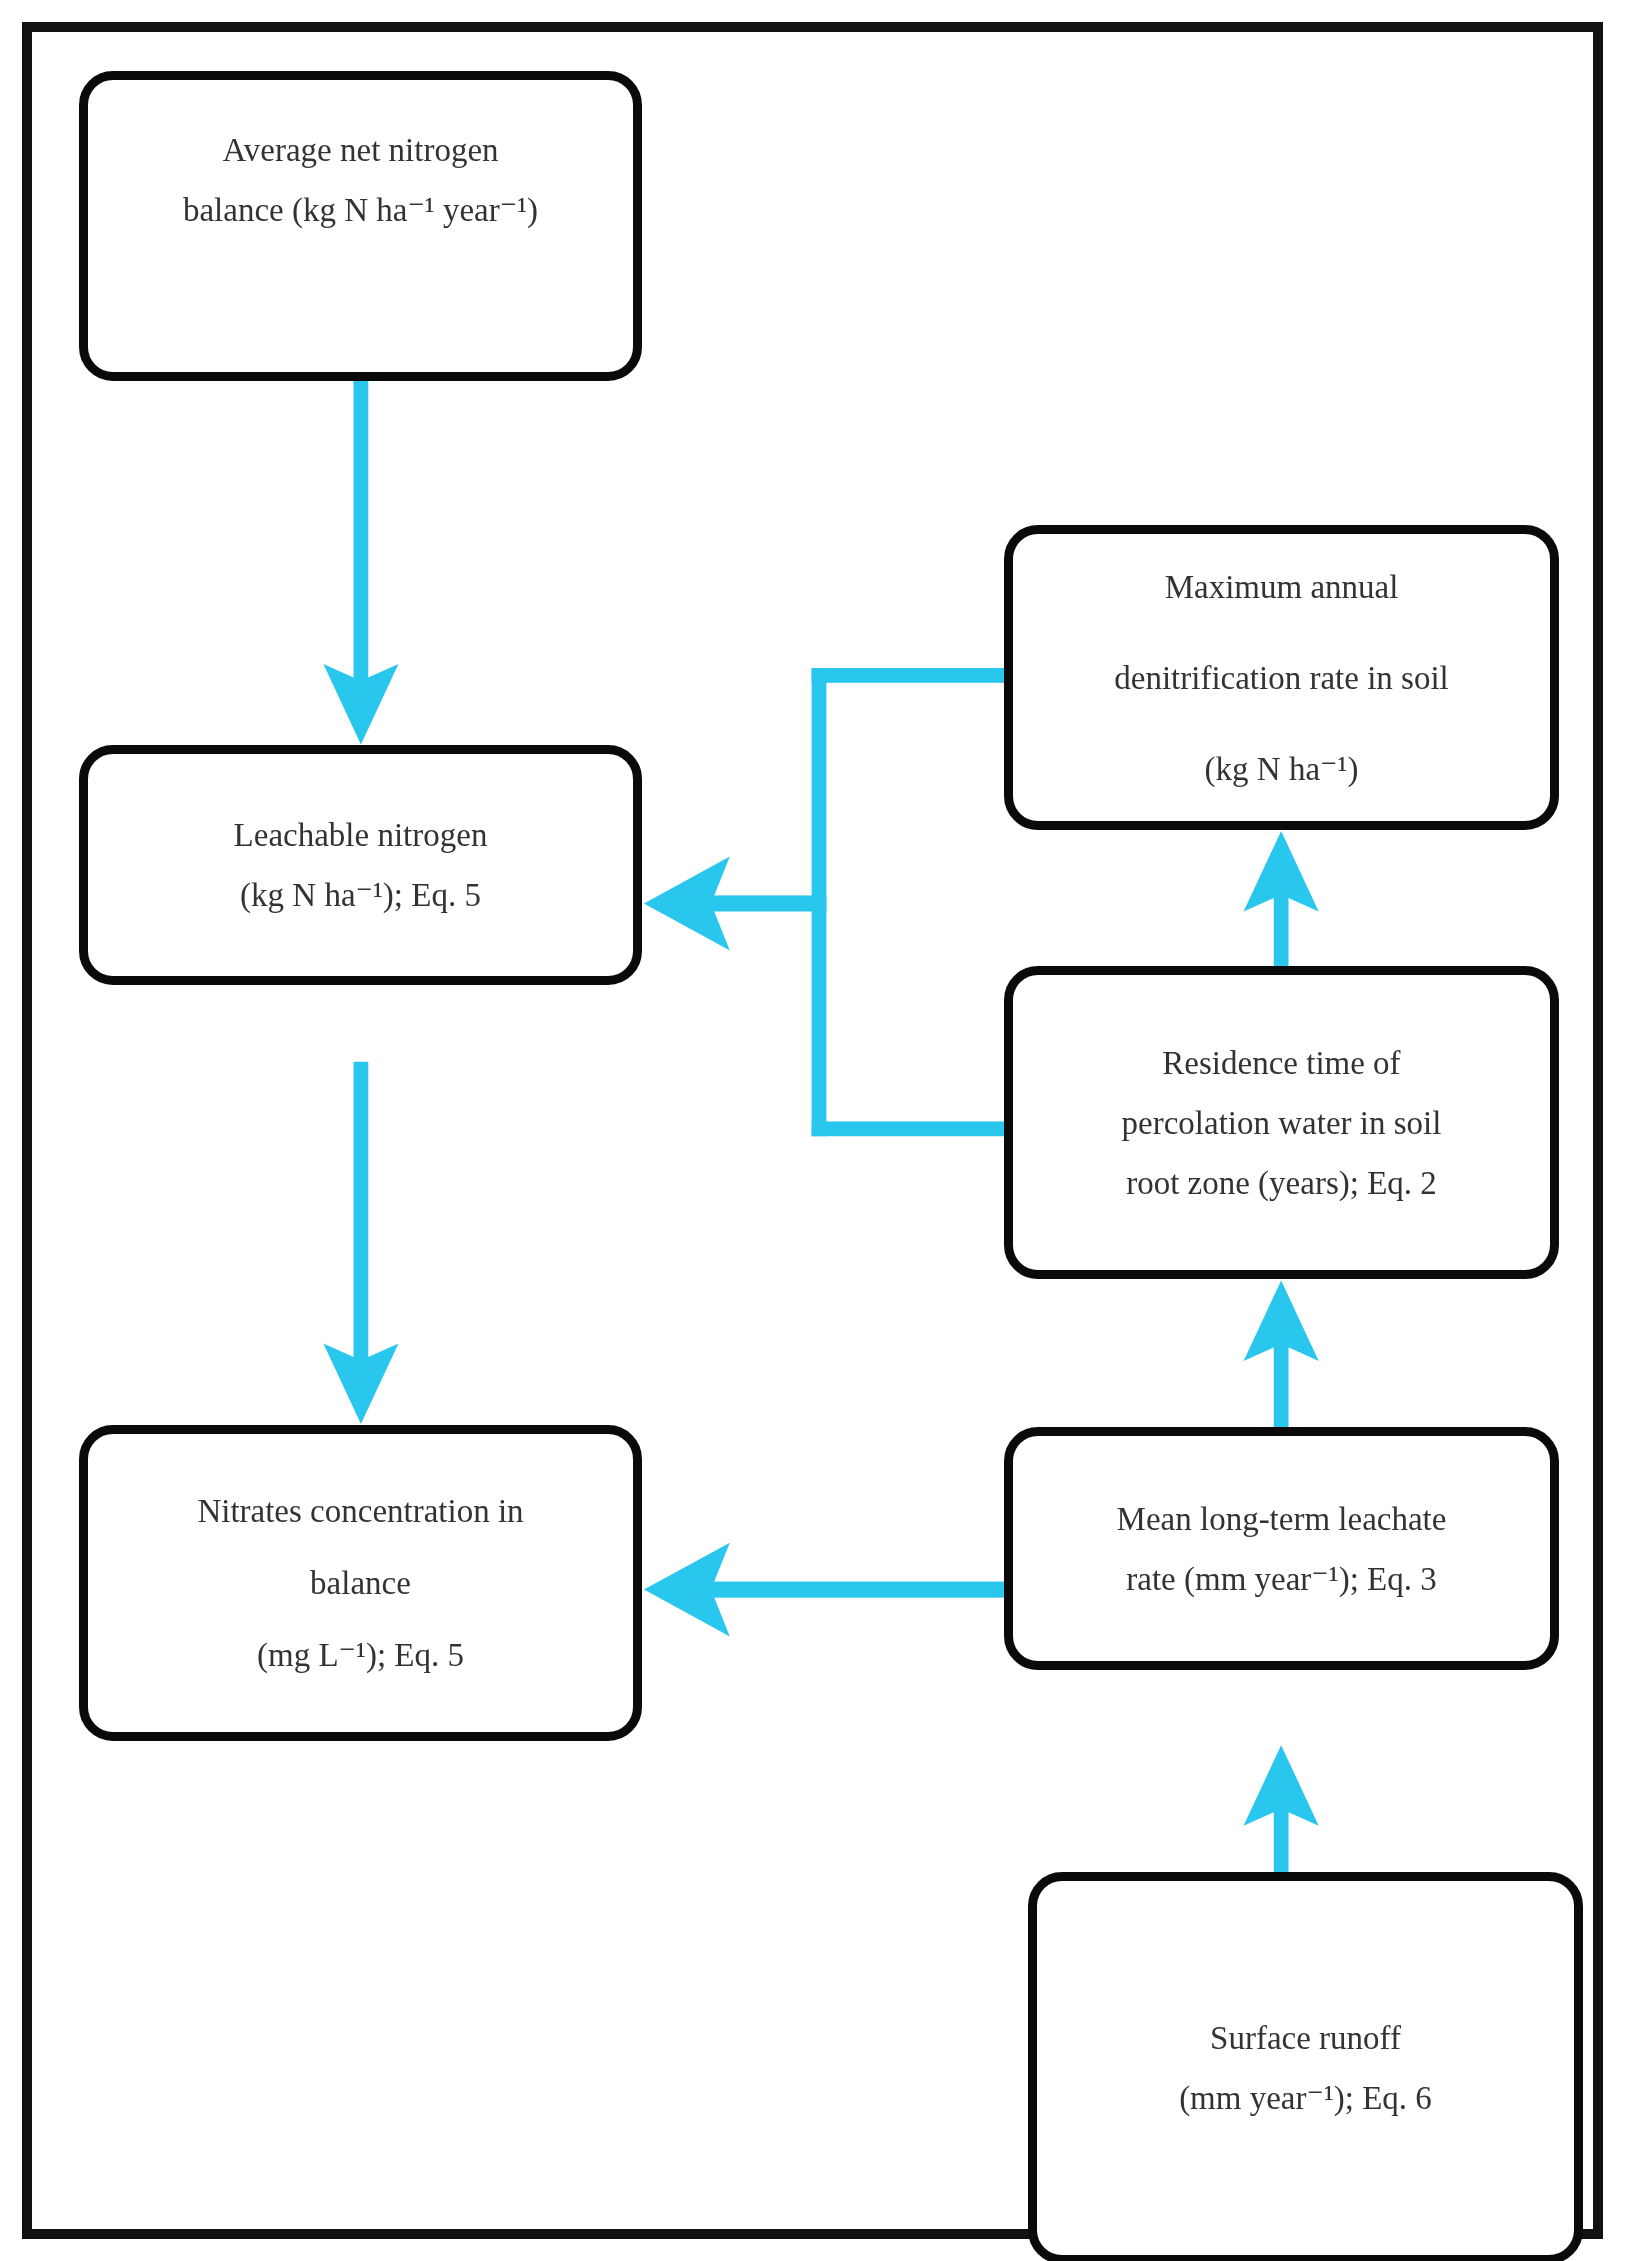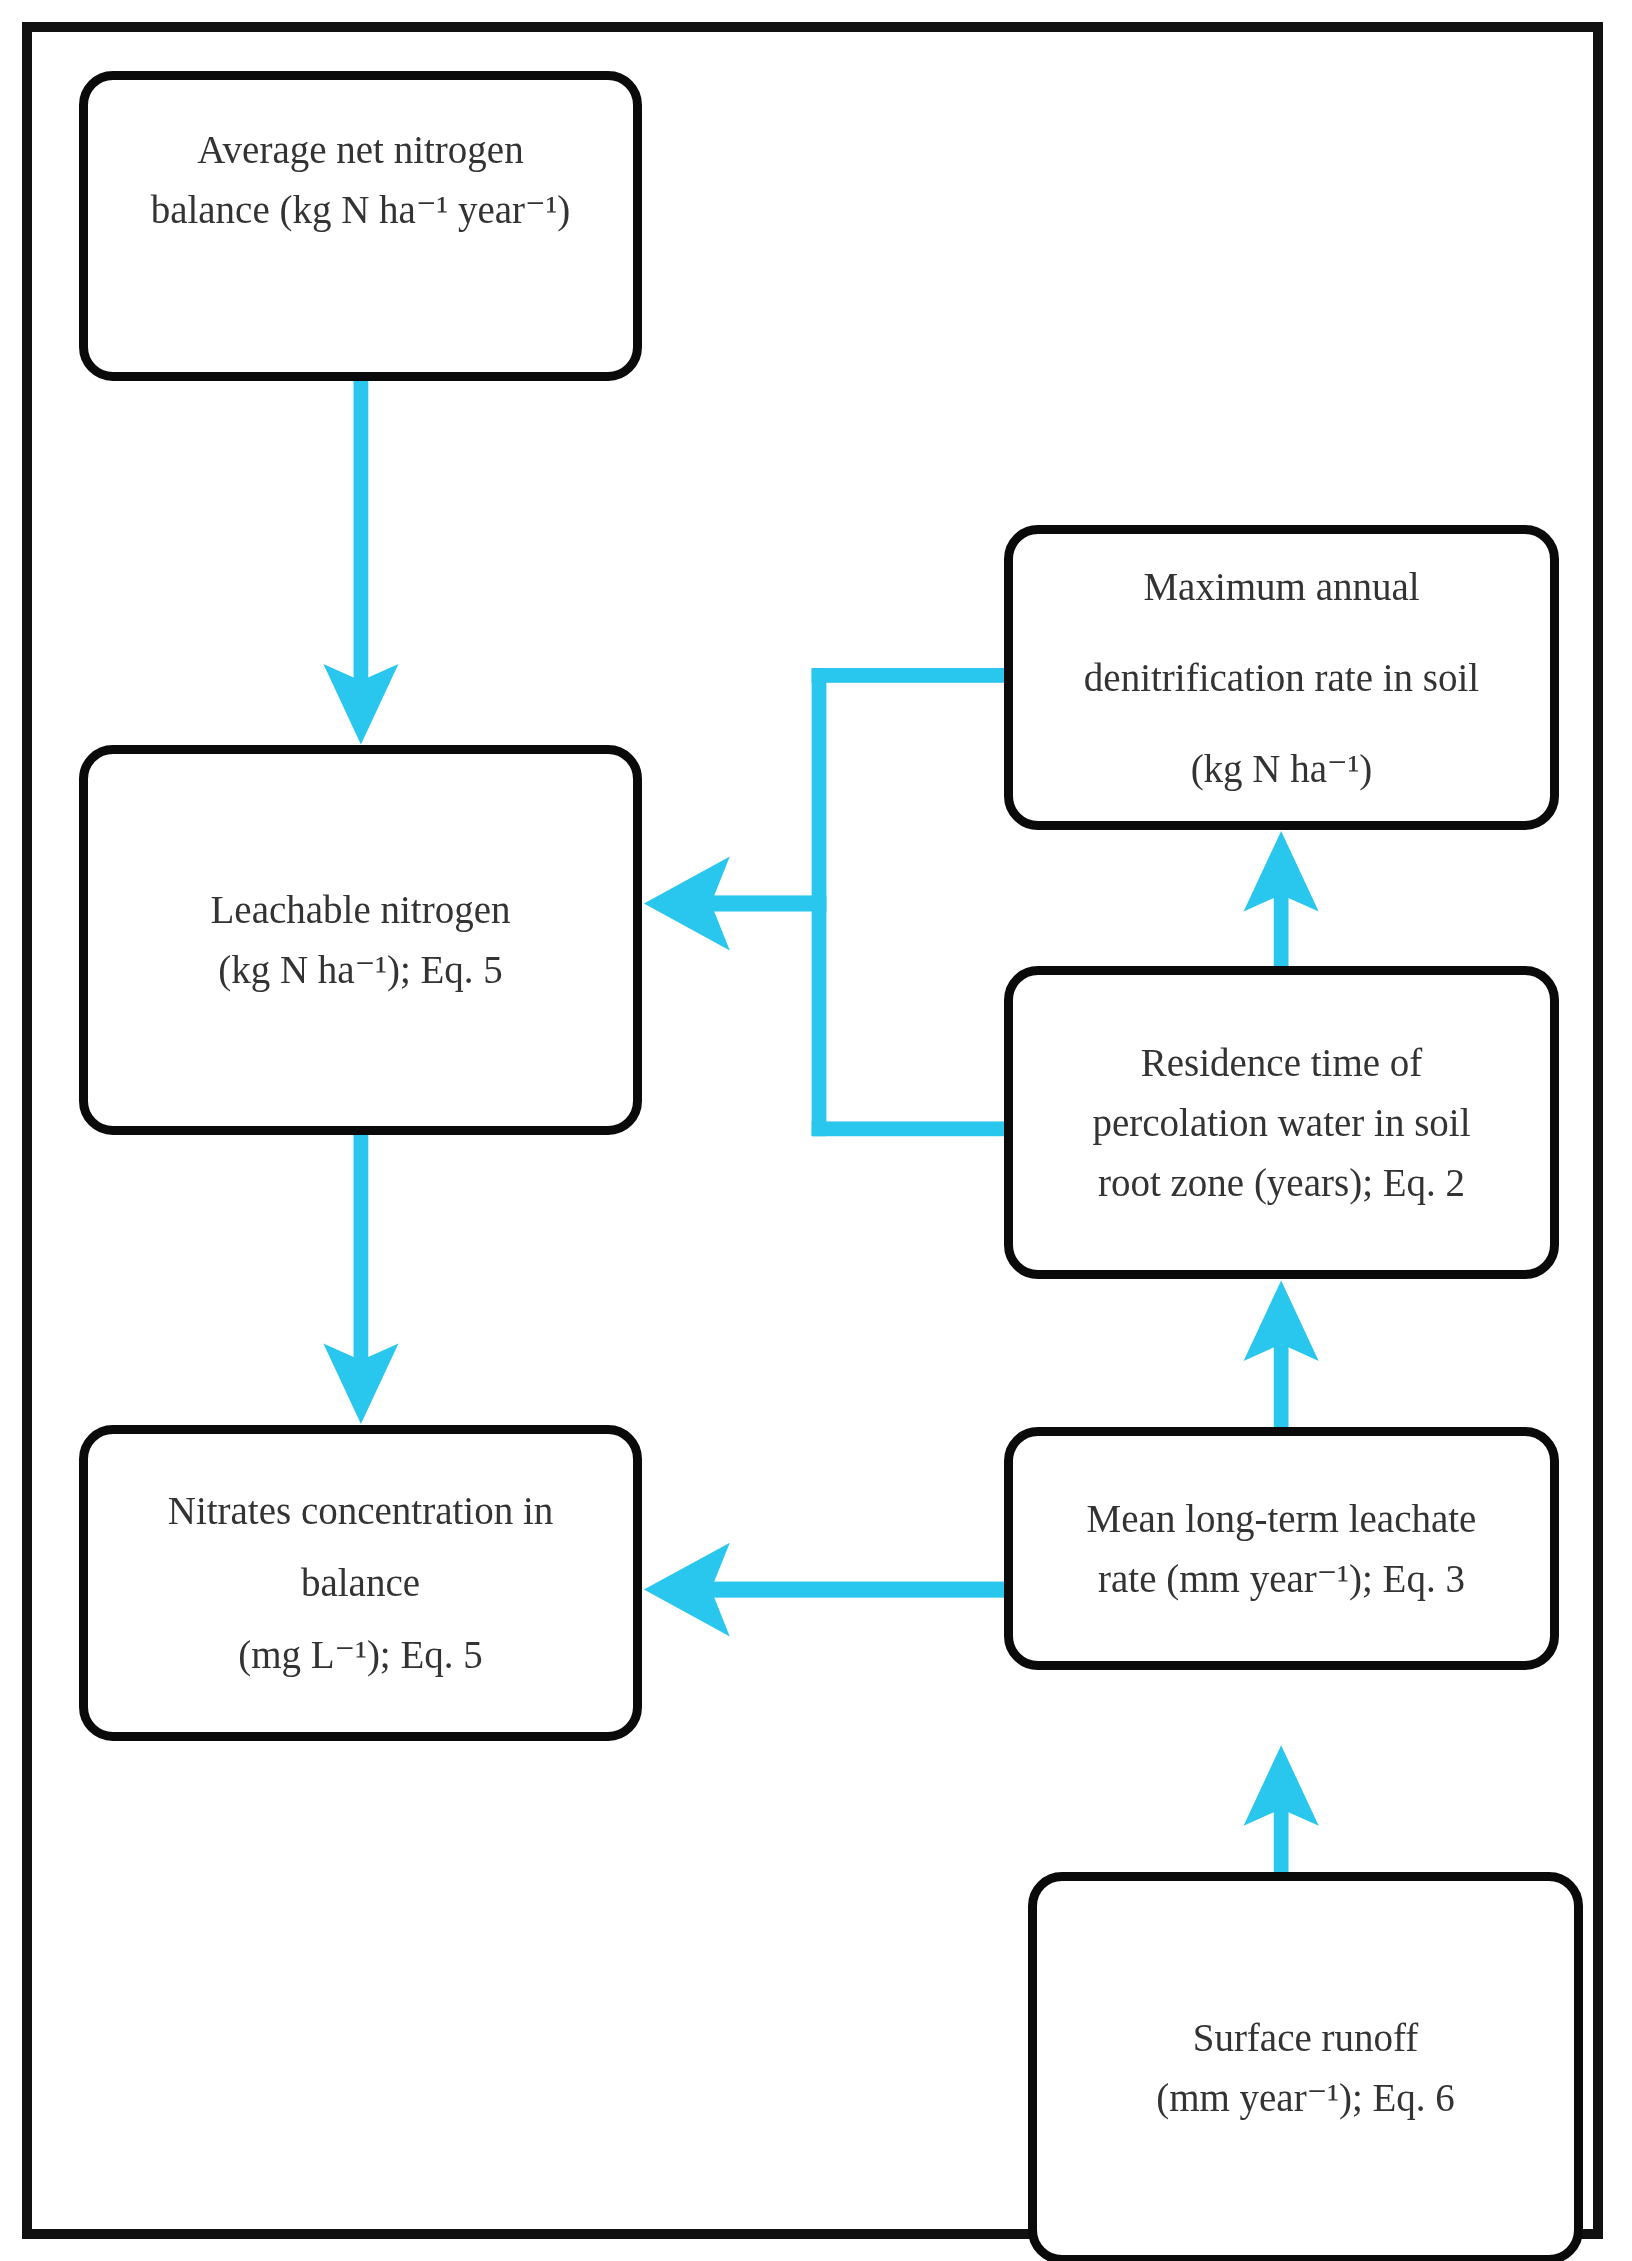--- a/index.html
+++ b/index.html
@@ -15,27 +15,27 @@
     border:10px solid var(--color-frame,#111);
     box-sizing:border-box;
   }
   .node{
     position:absolute;box-sizing:border-box;
     background:#fff;
     border:9.4px solid var(--color-box_border,#0a0a0a);
     border-radius:34px;
     display:flex;flex-direction:column;align-items:center;justify-content:center;
     text-align:center;
-    font-size:39px;line-height:60px;
+    font-size:33px;line-height:60px;
     color:var(--color-text,#333);
     padding:0 8px;
   }
   .node .line{display:block;white-space:nowrap;}
   #box-average{left:79px;top:71px;width:563px;height:310px;justify-content:flex-start;padding-top:40px;}
-  #box-leachable{left:79px;top:745px;width:563px;height:390px;}
+  #box-leachable{left:79px;top:745px;width:563px;height:240px;}
   #box-nitrates{left:79px;top:1425px;width:563px;height:316px;gap:12px;}
   #box-denitrification{left:1004px;top:525px;width:555px;height:305px;gap:31px;}
   #box-residence{left:1004px;top:966px;width:555px;height:313px;}
   #box-leachate-rate{left:1004px;top:1427px;width:555px;height:243px;}
   #box-runoff{left:1004px;top:1872px;width:555px;height:392px;margin-left:24px;}
   #arrows{position:absolute;left:0;top:0;width:1632px;height:2261px;}
   #arrows .stroke{fill:var(--color-arrow,#29C6EE);}
 </style>
 </head>
 <body>

